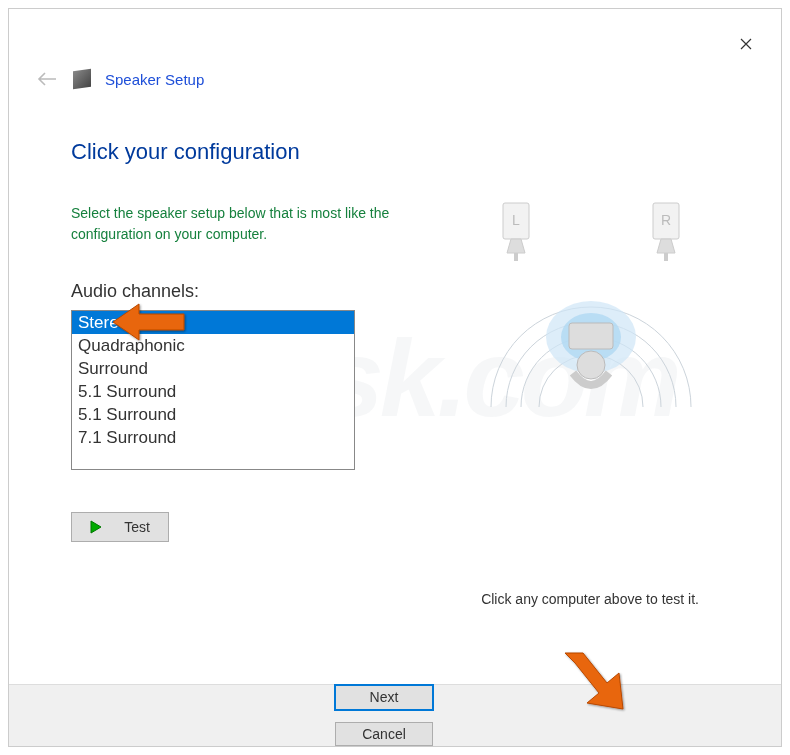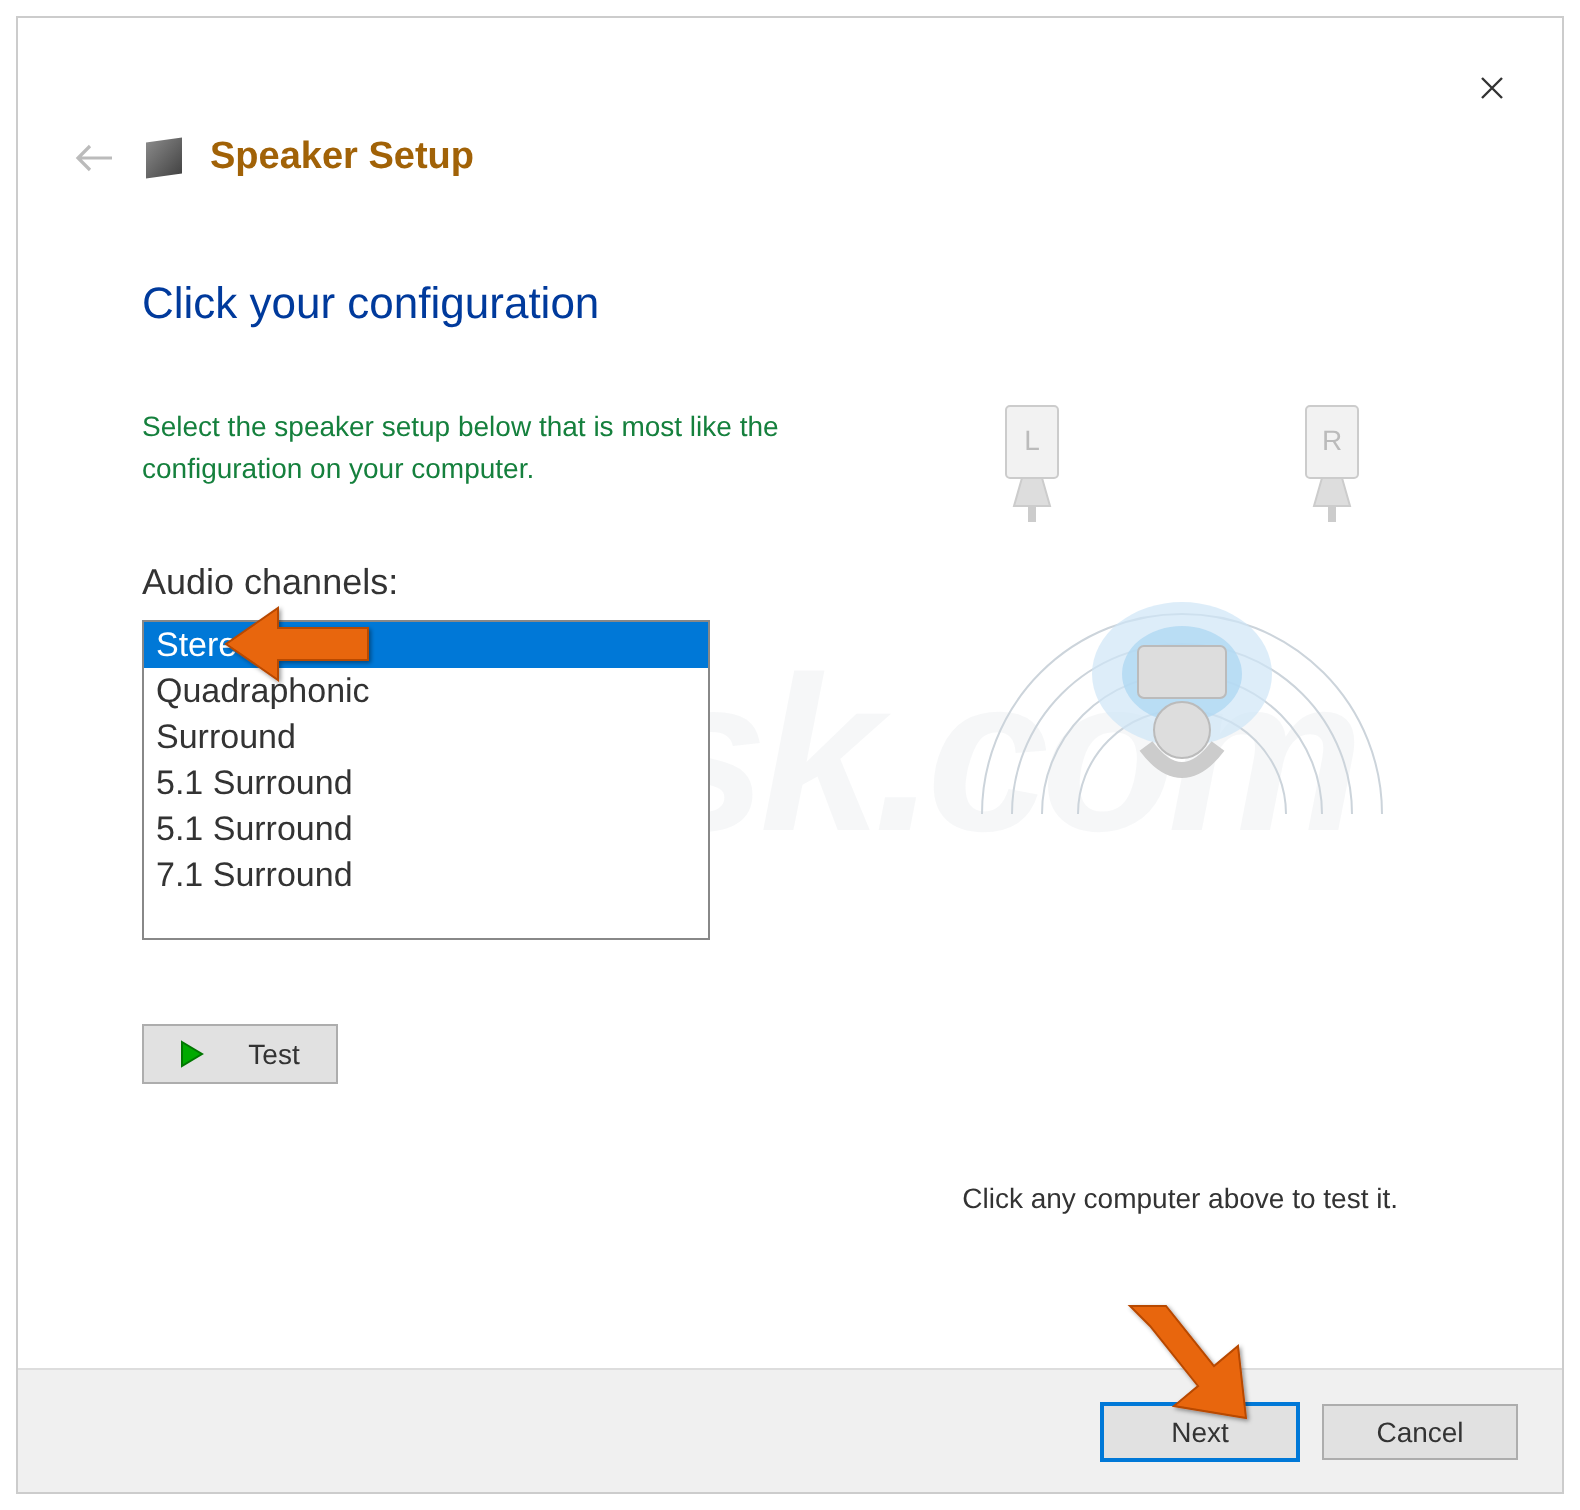--- a/index.html
+++ b/index.html
@@ -35,23 +35,22 @@
       width: 24px; height: 24px;
       display: flex; align-items: center; justify-content: center;
       color: #aaa;
     }
     .speaker-icon {
       width: 18px; height: 18px;
       background: linear-gradient(135deg,#888,#444);
       transform: skewY(-8deg);
     }
     .title {
-      font-size: 19px;
-      color: #a16207;
-      font-weight: bold;
+      font-size: 15px;
+      color: #1d4ed8;
     }
     .content {
       position: absolute;
       left: 62px; top: 130px; right: 60px;
     }
     .heading {
       font-size: 22px;
       color: #003a9c;
       font-weight: 400;
       margin-bottom: 38px;
@@ -109,20 +108,21 @@
       position: absolute;
       left: 0; right: 0; bottom: 0;
       height: 62px;
       background: #f0f0f0;
       border-top: 1px solid #ddd;
       display: flex;
       justify-content: flex-end;
       align-items: center;
       padding-right: 22px;
       gap: 12px;
+      flex-direction: column;
     }
     .btn {
       width: 98px; height: 28px;
       background: #e1e1e1;
       border: 1px solid #adadad;
       font-size: 14px;
       color: #333;
       display: flex; align-items: center; justify-content: center;
       cursor: pointer;
     }

